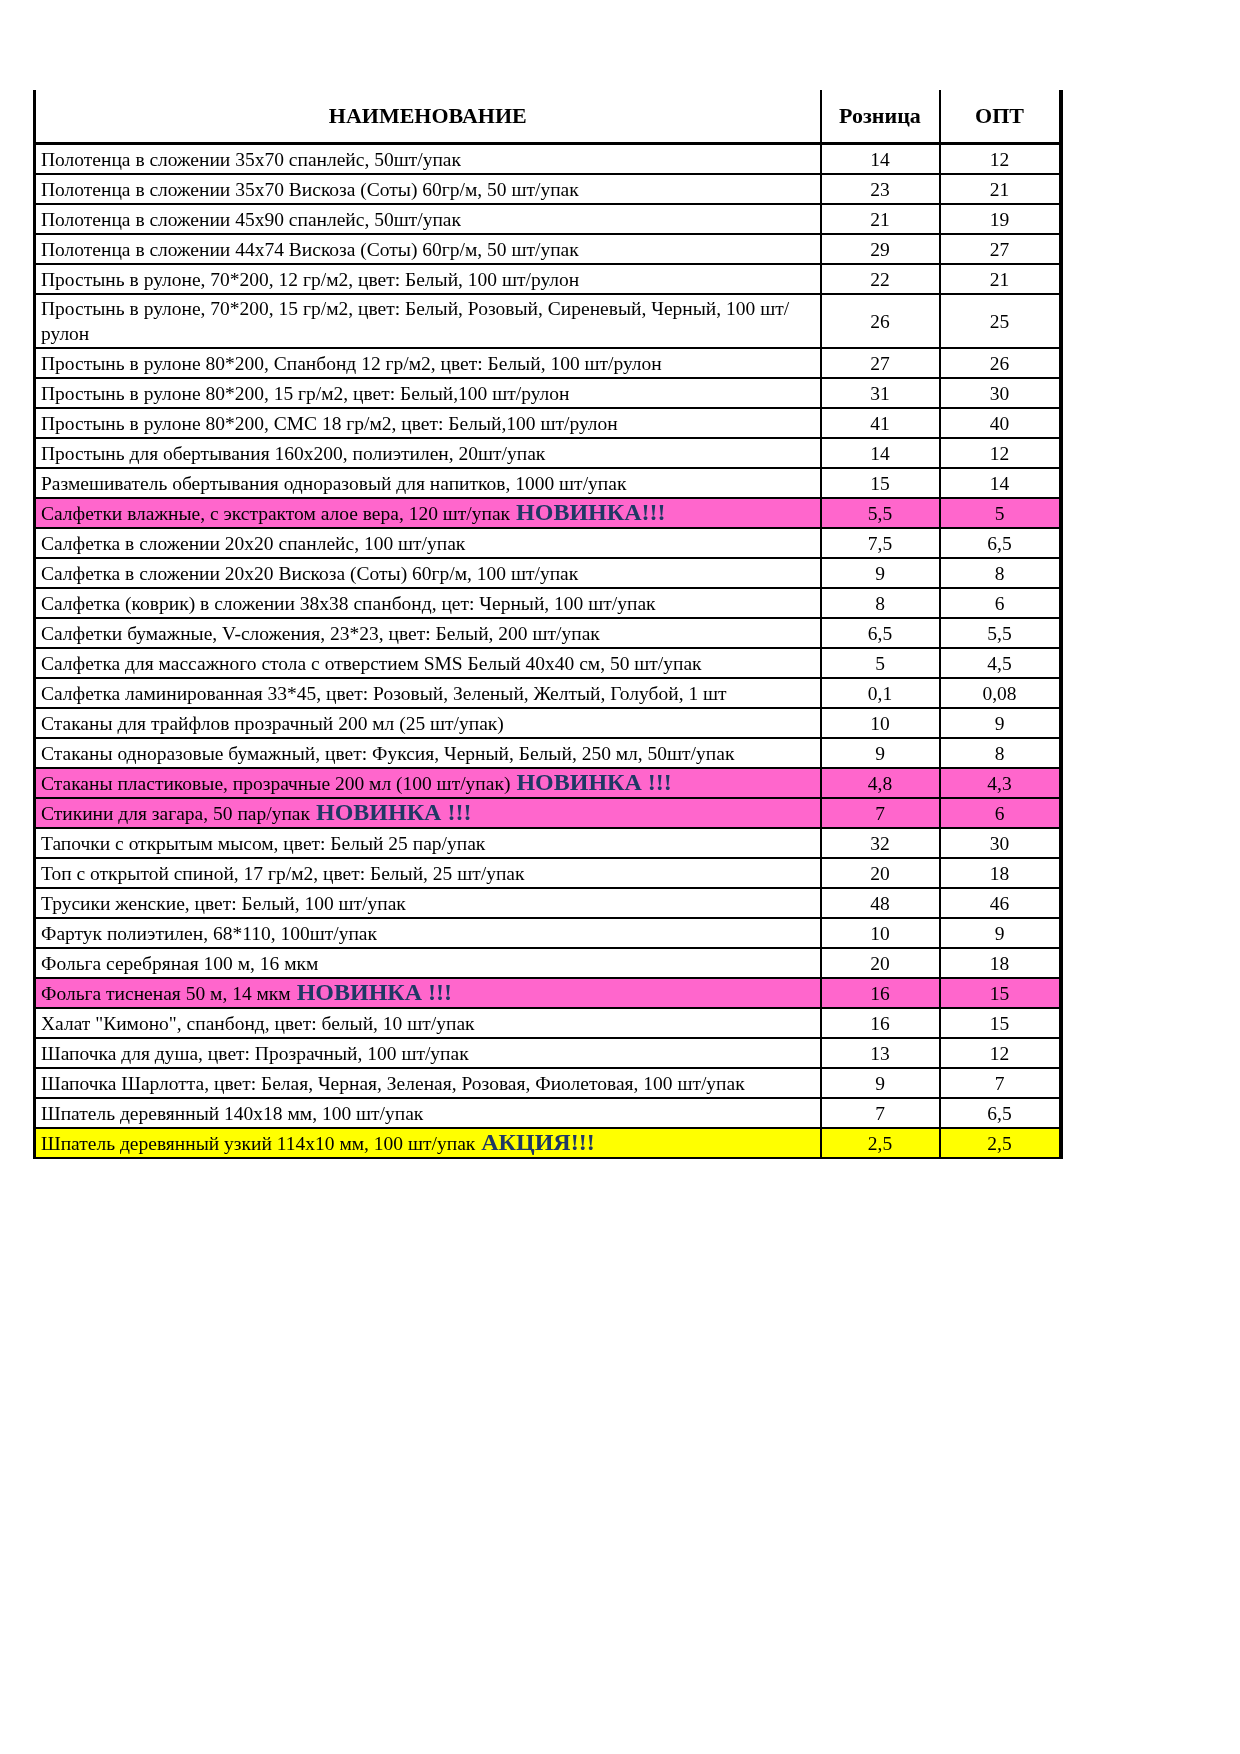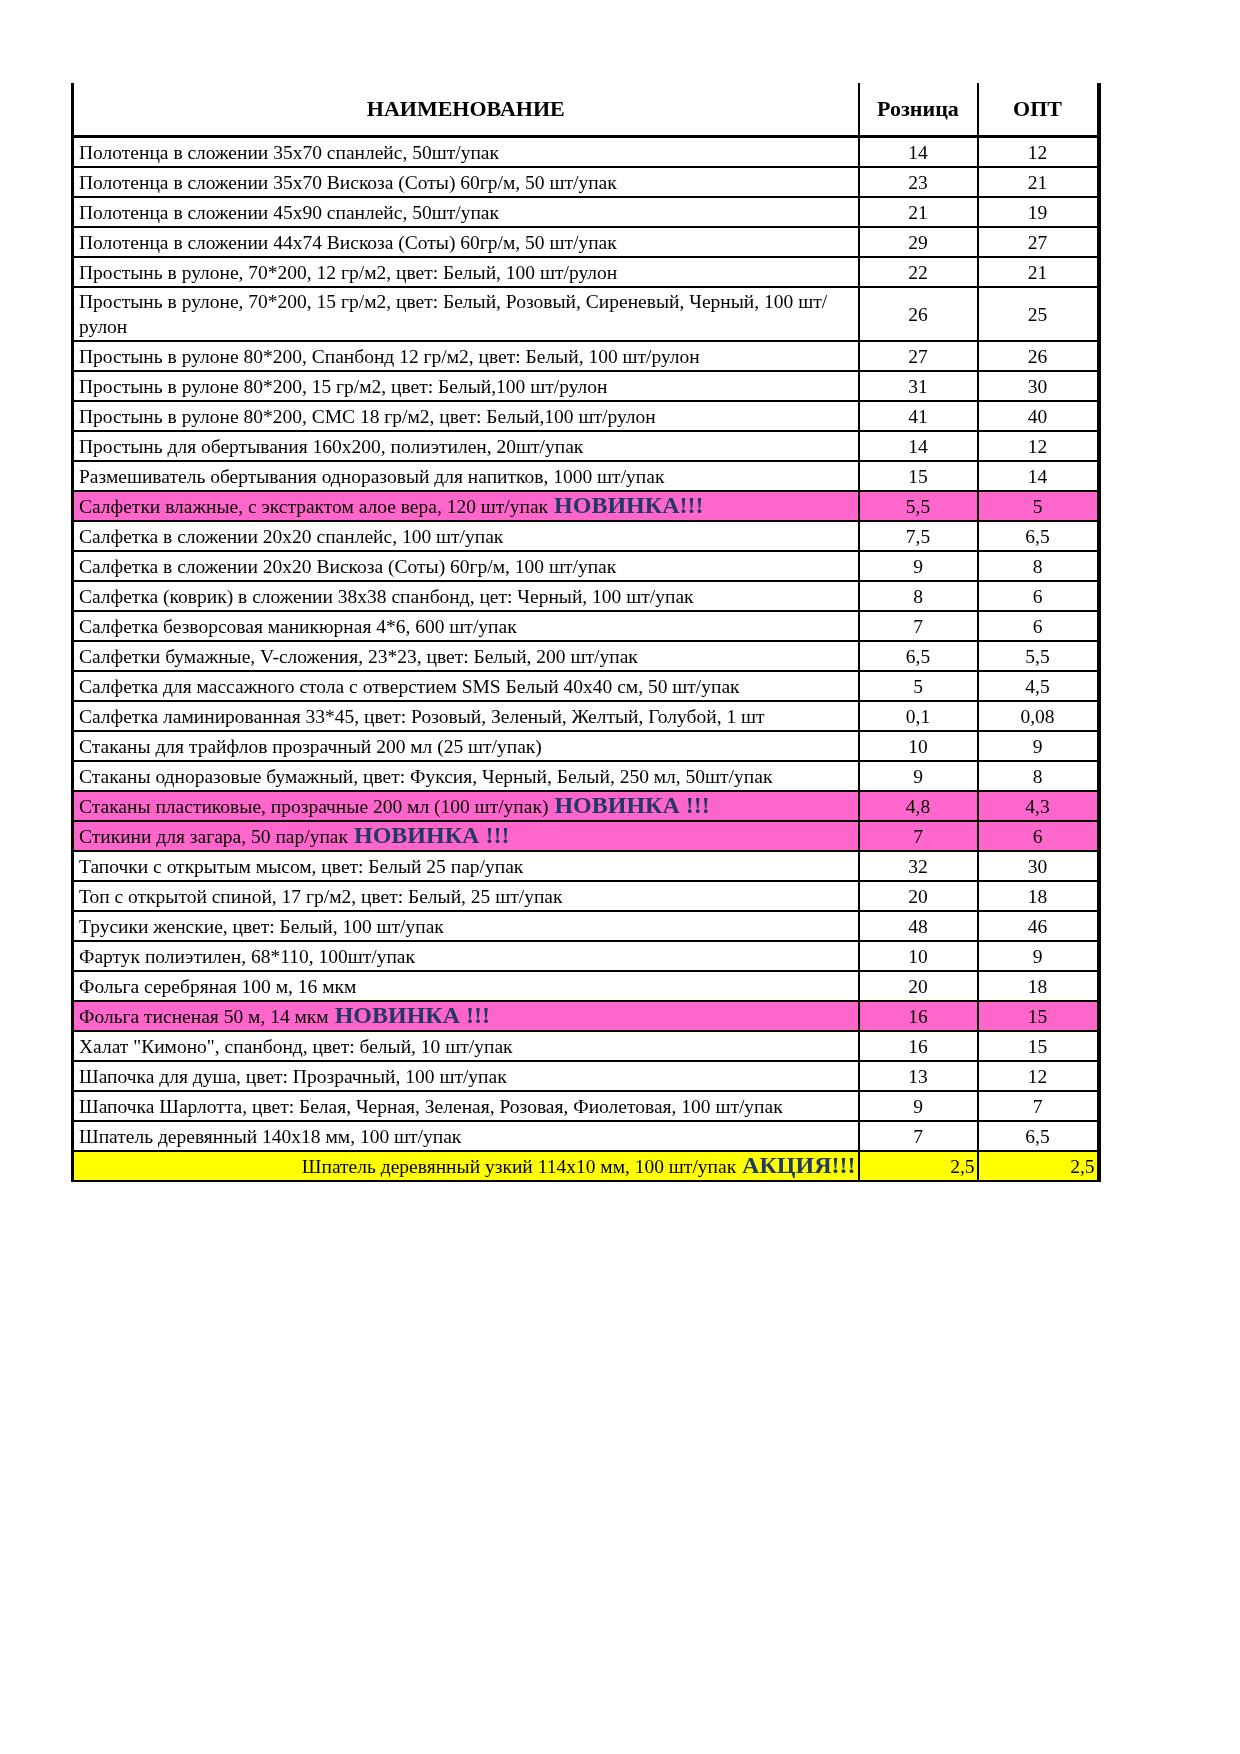--- a/index.html
+++ b/index.html
@@ -8,21 +8,22 @@
     background: #ffffff;
   }
   body {
     width: 1240px;
     height: 1754px;
     font-family: "Liberation Serif", serif;
     color: #000;
   }
   .table-wrap {
     padding-top: 83px;
-    padding-left: 71px;
+    padding-left: 33px;
+    margin-top: 7px;
   }
   table.price-table {
     border-collapse: collapse;
     table-layout: fixed;
     width: 1026px;
     border-left: 3px solid #000;
     border-right: 4px solid #000;
   }
   col.c-name    { width: 786px; }
   col.c-retail  { width: 119px; }
@@ -52,21 +53,21 @@
     text-align: left;
     padding-left: 5px;
     padding-right: 2px;
   }
   td.num-cell {
     text-align: center;
     padding-left: 2px;
     padding-right: 2px;
   }
   tr.pink td   { background: #FF66CC; }
-  tr.yellow td { background: #FFFF00; text-align: right; }
+  tr.yellow td { background: #FFFF00; }
   .annotation {
     color: #1F3864;
     font-weight: bold;
     font-size: 24px;
   }
 </style>
 </head>
 <body>
 
 <div class="table-wrap">
@@ -153,25 +154,20 @@
           <td class="name-cell">Салфетка в сложении 20х20 Вискоза (Соты) 60гр/м, 100 шт/упак</td>
           <td class="num-cell">9</td>
           <td class="num-cell">8</td>
         </tr>
         <tr>
           <td class="name-cell">Салфетка (коврик) в сложении 38х38 спанбонд, цет: Черный, 100 шт/упак</td>
           <td class="num-cell">8</td>
           <td class="num-cell">6</td>
         </tr>
         <tr>
-          <td class="name-cell">Салфетка безворсовая маникюрная 4*6, 600 шт/упак</td>
-          <td class="num-cell">7</td>
-          <td class="num-cell">6</td>
-        </tr>
-        <tr>
           <td class="name-cell">Салфетки бумажные, V-сложения, 23*23, цвет: Белый, 200 шт/упак</td>
           <td class="num-cell">6,5</td>
           <td class="num-cell">5,5</td>
         </tr>
         <tr>
           <td class="name-cell">Салфетка для массажного стола с отверстием SMS Белый 40х40 см, 50 шт/упак</td>
           <td class="num-cell">5</td>
           <td class="num-cell">4,5</td>
         </tr>
         <tr>

